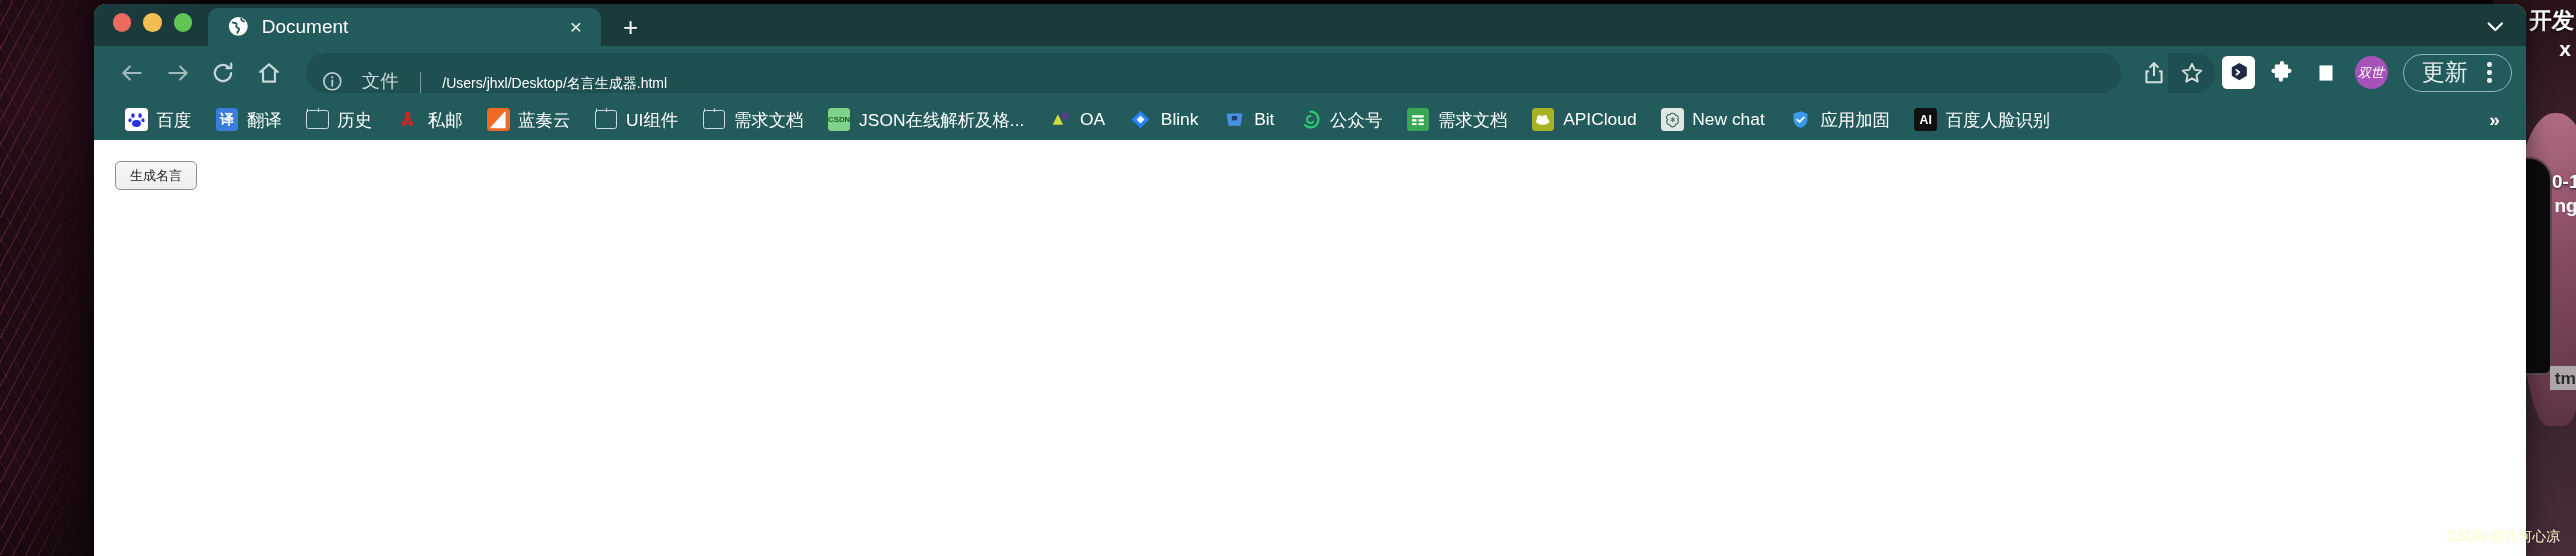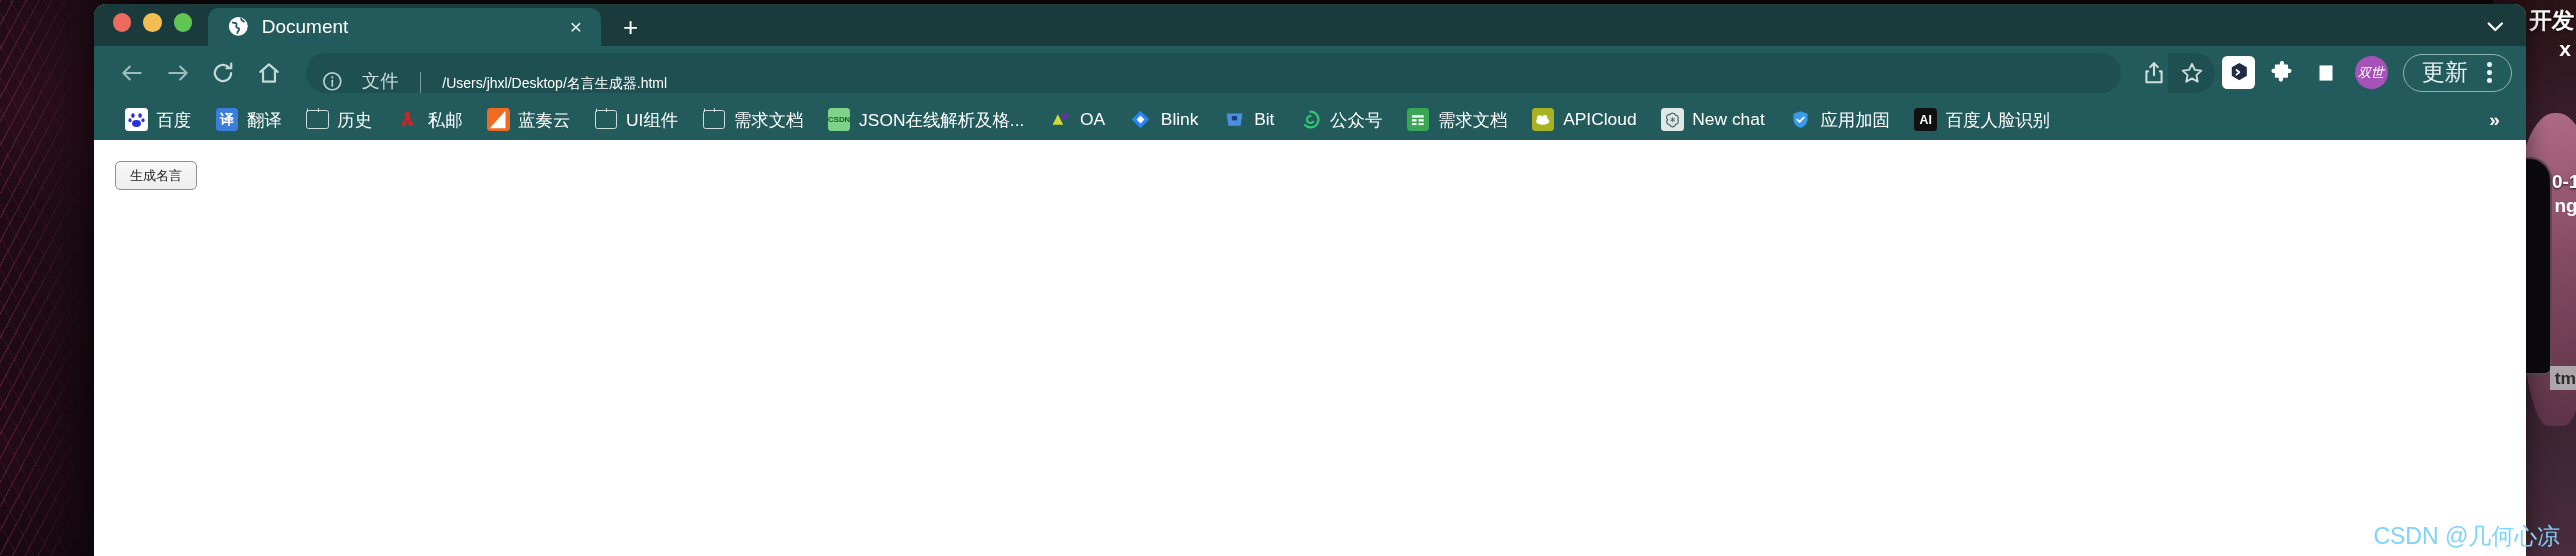--- a/index.html
+++ b/index.html
@@ -285,22 +285,22 @@
   }
 
   
   .vscroll {
     position: absolute; right: 0; top: 0; width: 14px; height: 418px;
     background: #ffffff;
   }
 
   .watermark {
     position: absolute;
-    right: 15.7px; bottom: 5px;
-    color: #7dd3fc; font-size: 23px; white-space: nowrap;
+    right: 15.7px; bottom: 11px;
+    color: #fef9c3; font-size: 14px; white-space: nowrap;
   }
 </style>
 </head>
 <body>
 
 <div id="desktop">
   <div class="frond"></div>
 </div>
 
 <div id="right-bg">

